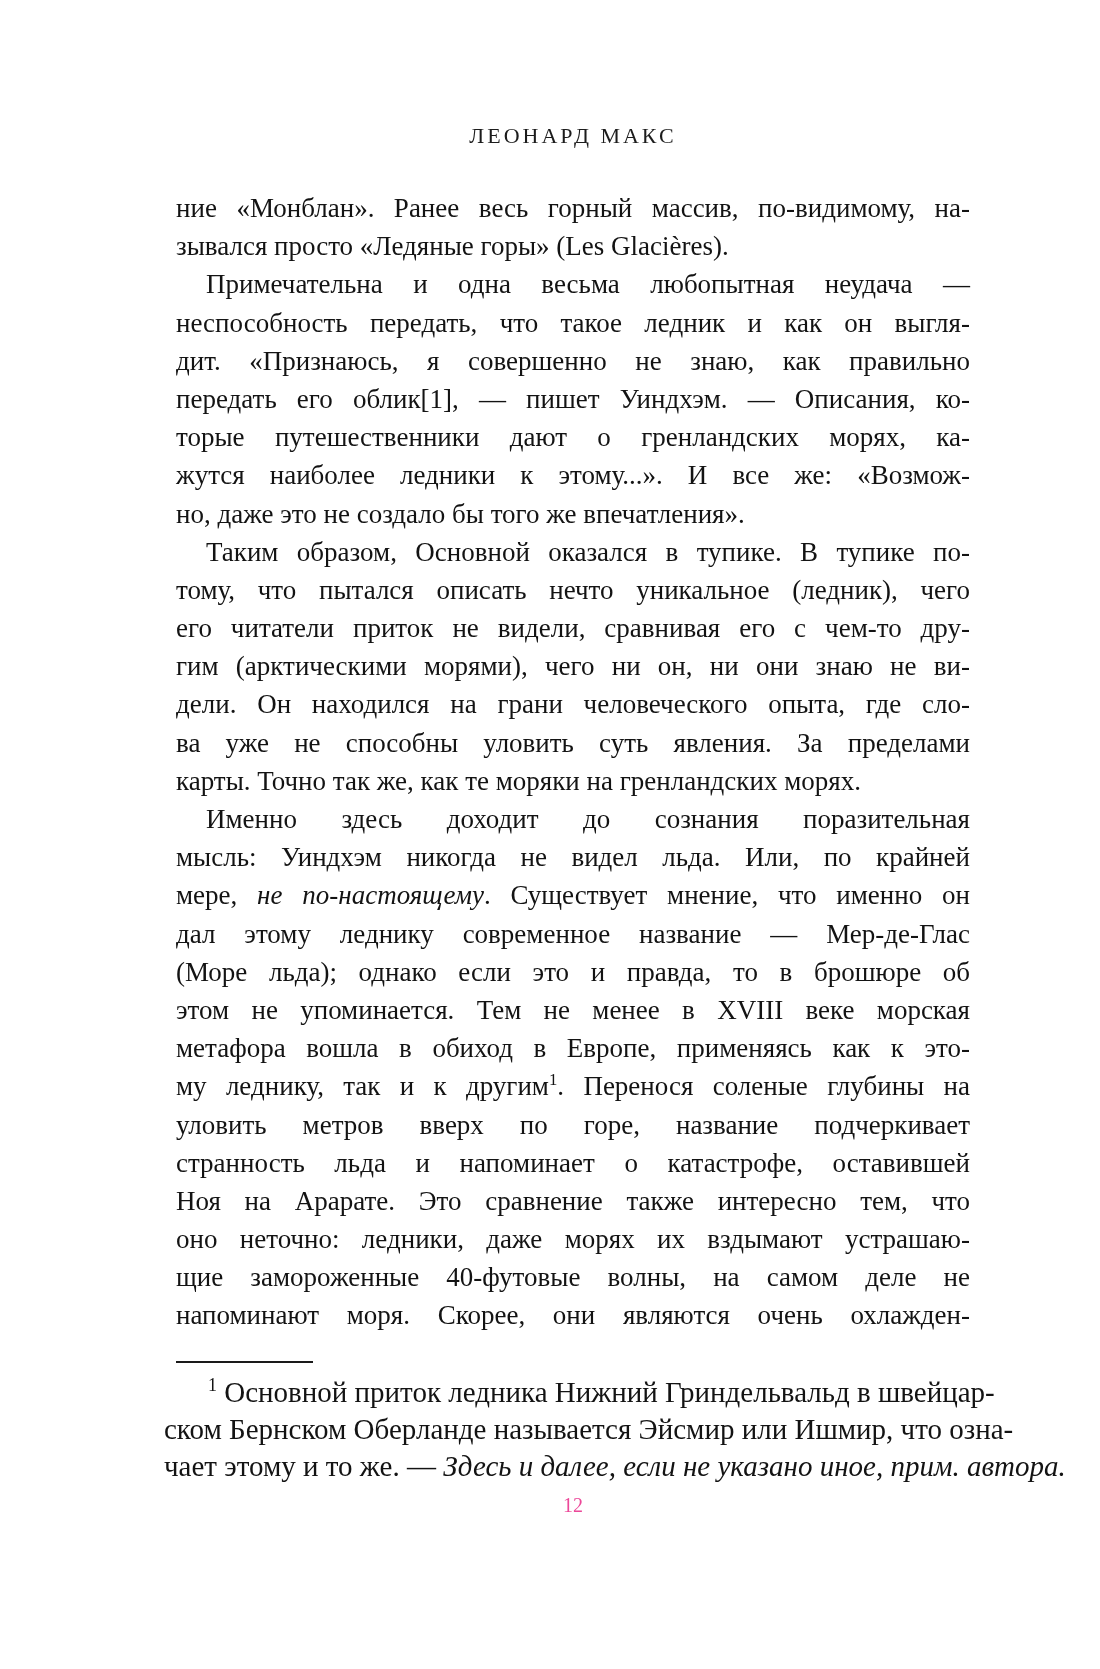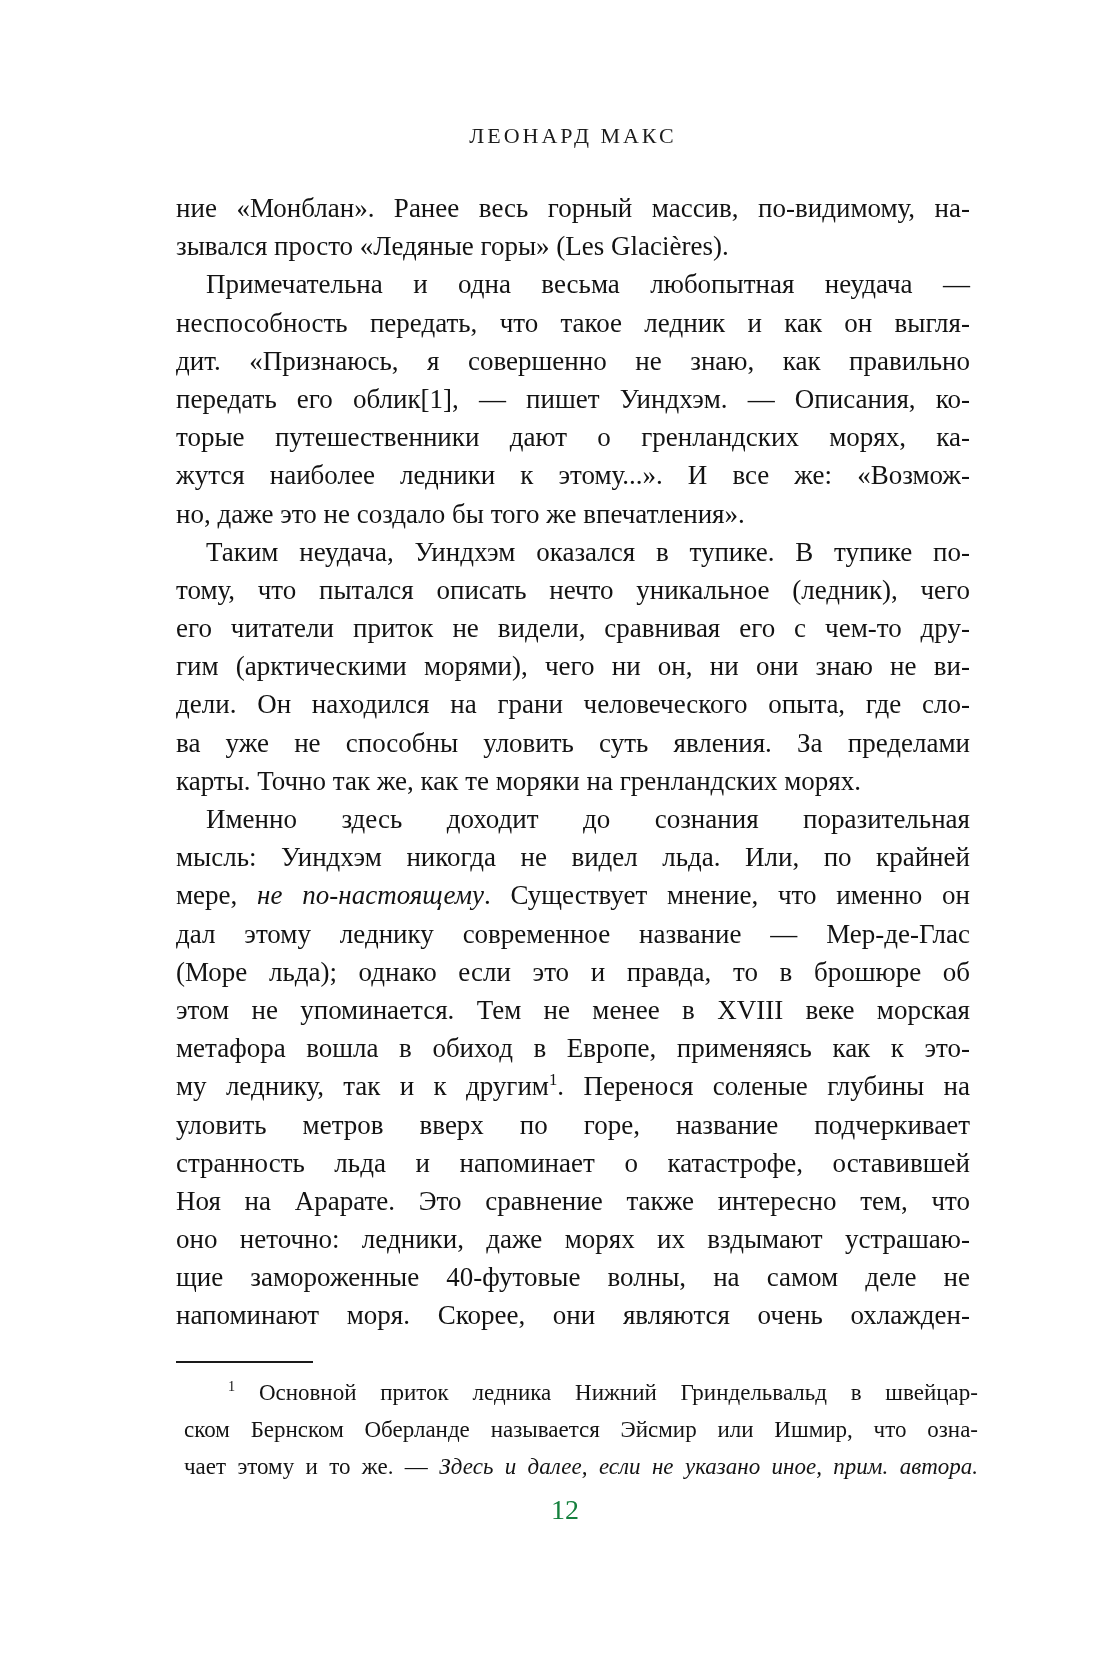--- a/index.html
+++ b/index.html
@@ -48,40 +48,40 @@
     position: absolute;
     top: 1361px;
     left: 176px;
     width: 137px;
     height: 2px;
     background: #1a1a1a;
   }
   .footnote-text {
     position: absolute;
     top: 1374px;
-    left: 184px;
+    left: 164px;
     width: 794px;
-    font-size: 23px;
+    font-size: 29px;
   }
   .footnote-text .line {
     height: 37px;
     line-height: 37px;
     white-space: nowrap;
     text-align: justify;
     text-align-last: justify;
   }
   .footnote-text .line.indent { text-indent: 44px; }
   .page-number {
     position: absolute;
     top: 1494px;
-    left: 168px;
+    left: 176px;
     width: 794px;
     text-align: center;
-    font-size: 28px;
-    color: #15803d;
+    font-size: 20px;
+    color: #ec4899;
   }
 </style>
 </head>
 <body>
 
 <div class="page">
   <div class="running-head">ЛЕОНАРД МАКС</div>
 
   <div class="body-text">
       <div>
@@ -91,21 +91,21 @@
       <div>
         <div class="line indent"><span>Примечательна и одна весьма любопытная неудача —</span></div>
         <div class="line"><span>неспособность передать, что такое ледник и как он выгля-</span></div>
         <div class="line"><span>дит. «Признаюсь, я совершенно не знаю, как правильно</span></div>
         <div class="line"><span>передать его облик[1], — пишет Уиндхэм. — Описания, ко-</span></div>
         <div class="line"><span>торые путешественники дают о гренландских морях, ка-</span></div>
         <div class="line"><span>жутся наиболее ледники к этому...». И все же: «Возмож-</span></div>
         <div class="line end"><span>но, даже это не создало бы того же впечатления».</span></div>
       </div>
       <div>
-        <div class="line indent"><span>Таким неудача, Уиндхэм оказался в тупике. В тупике по-</span></div>
+        <div class="line indent"><span>Таким образом, Основной оказался в тупике. В тупике по-</span></div>
         <div class="line"><span>тому, что пытался описать нечто уникальное (ледник), чего</span></div>
         <div class="line"><span>его читатели приток не видели, сравнивая его с чем-то дру-</span></div>
         <div class="line"><span>гим (арктическими морями), чего ни он, ни они знаю не ви-</span></div>
         <div class="line"><span>дели. Он находился на грани человеческого опыта, где сло-</span></div>
         <div class="line"><span>ва уже не способны уловить суть явления. За пределами</span></div>
         <div class="line end"><span>карты. Точно так же, как те моряки на гренландских морях.</span></div>
       </div>
       <div>
         <div class="line indent"><span>Именно здесь доходит до сознания поразительная</span></div>
         <div class="line"><span>мысль: Уиндхэм никогда не видел льда. Или, по крайней</span></div>

